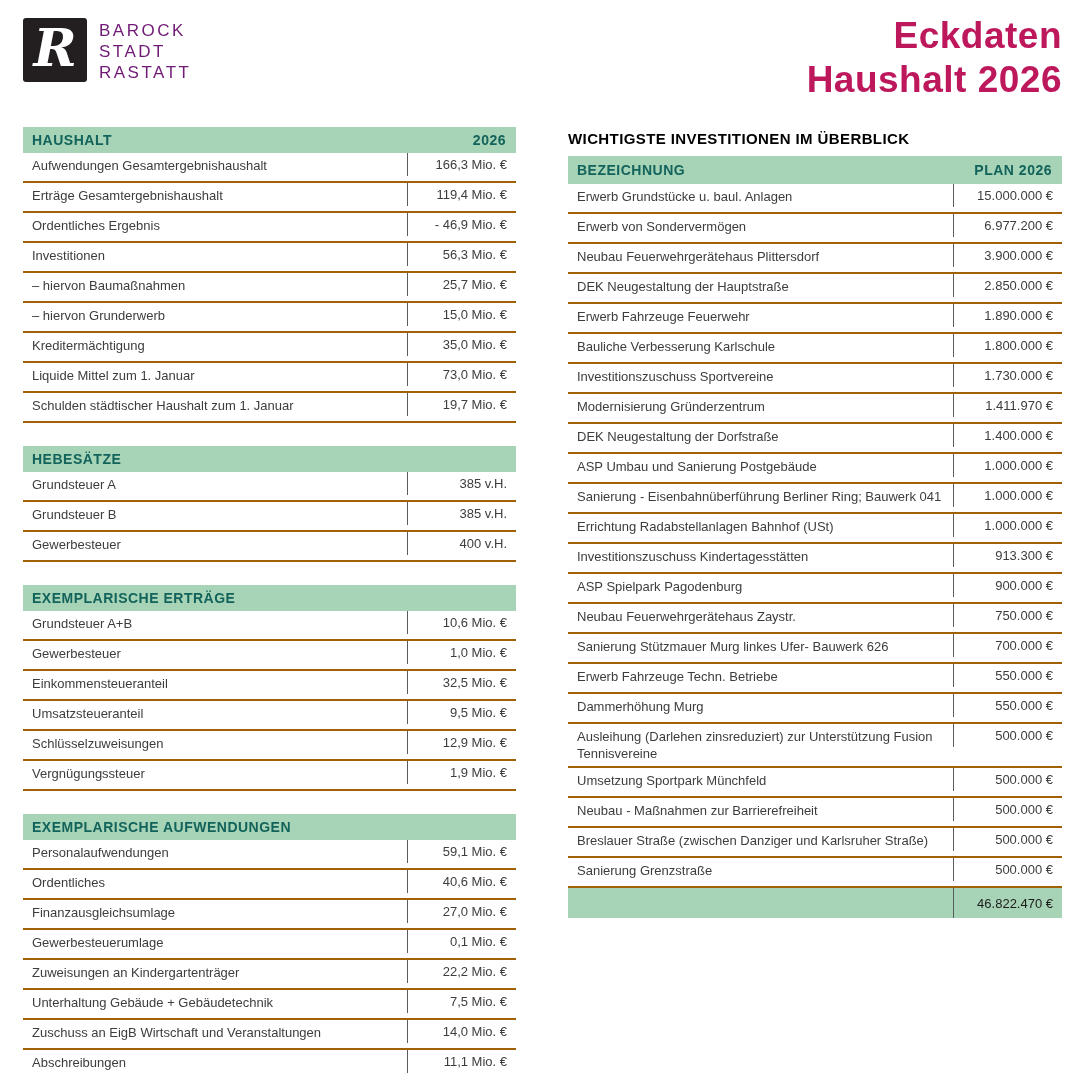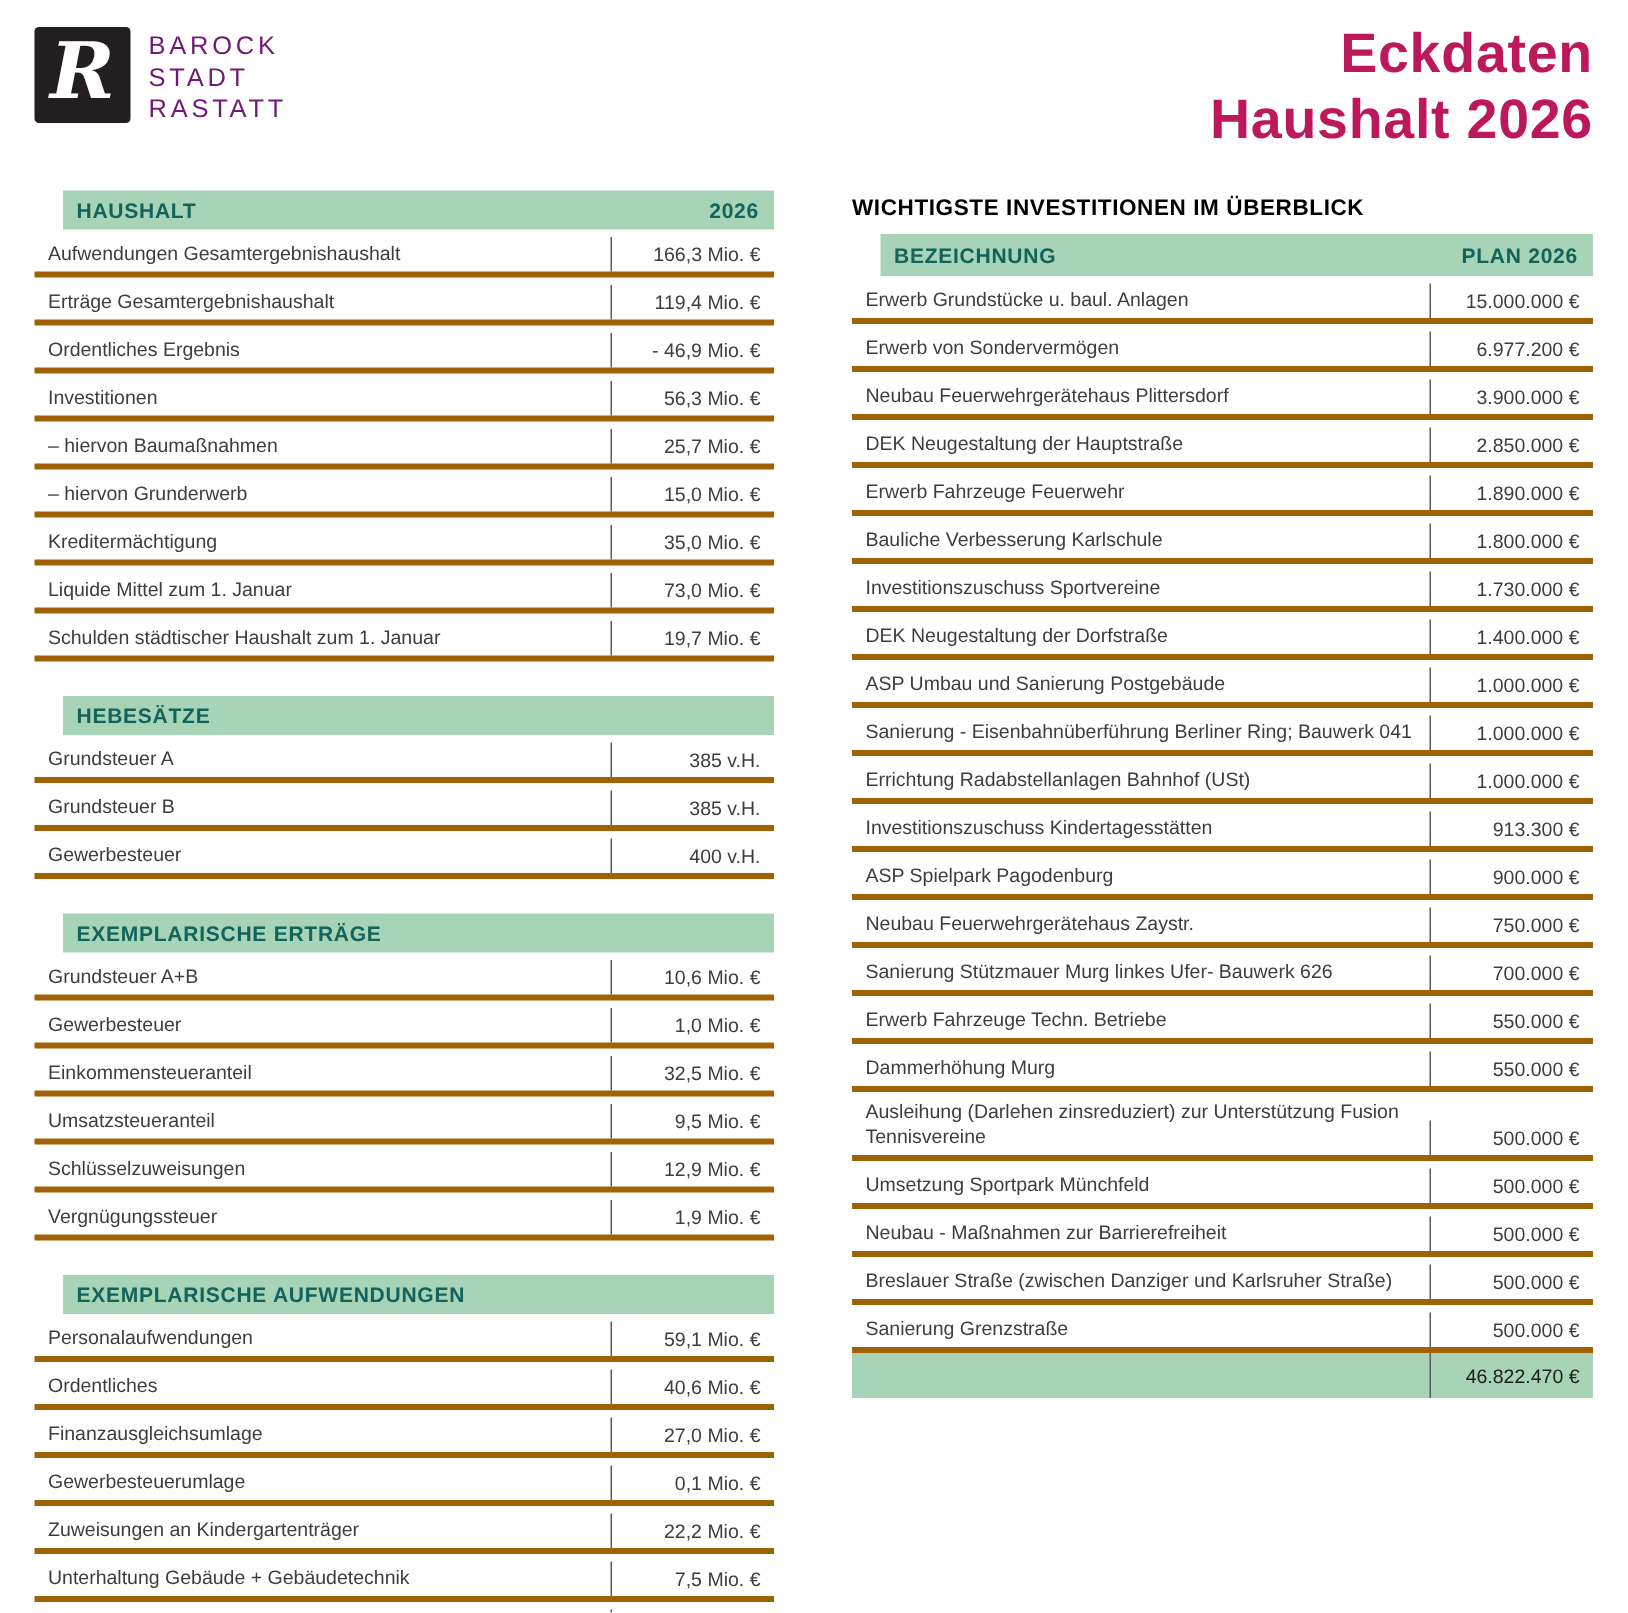--- a/index.html
+++ b/index.html
@@ -33,26 +33,26 @@
   }
   
   .col-left{position:absolute;left:23px;top:127px;width:493px;}
   .col-right{position:absolute;left:568px;top:130px;width:494px;}
   .tbl{width:100%;}
   .tbl + .tbl{margin-top:23px;}
   .thead{
     background:#a7d3b6;height:26px;
     display:flex;align-items:center;justify-content:space-between;
     padding:0 10px 0 9px;
-    color:#12635b;font-weight:bold;font-size:14px;letter-spacing:.5px;margin-left:19px;
+    color:#12635b;font-weight:bold;font-size:14px;letter-spacing:.5px;
   }
   .thead .h2col{text-align:right;}
   .trow{
-    display:flex;align-items:flex-end;
-    border-bottom:4px solid #a16207;
+    display:flex;align-items:flex-start;
+    border-bottom:2px solid #a16207;
     min-height:28px;
   }
   .tlabel{
     flex:1;display:flex;align-items:center;
     padding:4px 8px 4px 9px;font-size:13px;line-height:17px;
   }
   .tvalue{
     width:95px;flex:none;border-left:1px solid #5a5b5e;
     display:flex;align-items:center;justify-content:flex-end;
     padding:4px 9px 4px 4px;font-size:13px;white-space:nowrap;
@@ -253,20 +253,24 @@
           </div>
           <div class="trow">
             <div class="tlabel">Bauliche Verbesserung Karlschule</div>
             <div class="tvalue">1.800.000 €</div>
           </div>
           <div class="trow">
             <div class="tlabel">Investitionszuschuss Sportvereine</div>
             <div class="tvalue">1.730.000 €</div>
           </div>
           <div class="trow">
+            <div class="tlabel">Modernisierung Gründerzentrum</div>
+            <div class="tvalue">1.411.970 €</div>
+          </div>
+          <div class="trow">
             <div class="tlabel">DEK Neugestaltung der Dorfstraße</div>
             <div class="tvalue">1.400.000 €</div>
           </div>
           <div class="trow">
             <div class="tlabel">ASP Umbau und Sanierung Postgebäude</div>
             <div class="tvalue">1.000.000 €</div>
           </div>
           <div class="trow">
             <div class="tlabel">Sanierung - Eisenbahnüberführung Berliner Ring; Bauwerk 041</div>
             <div class="tvalue">1.000.000 €</div>

